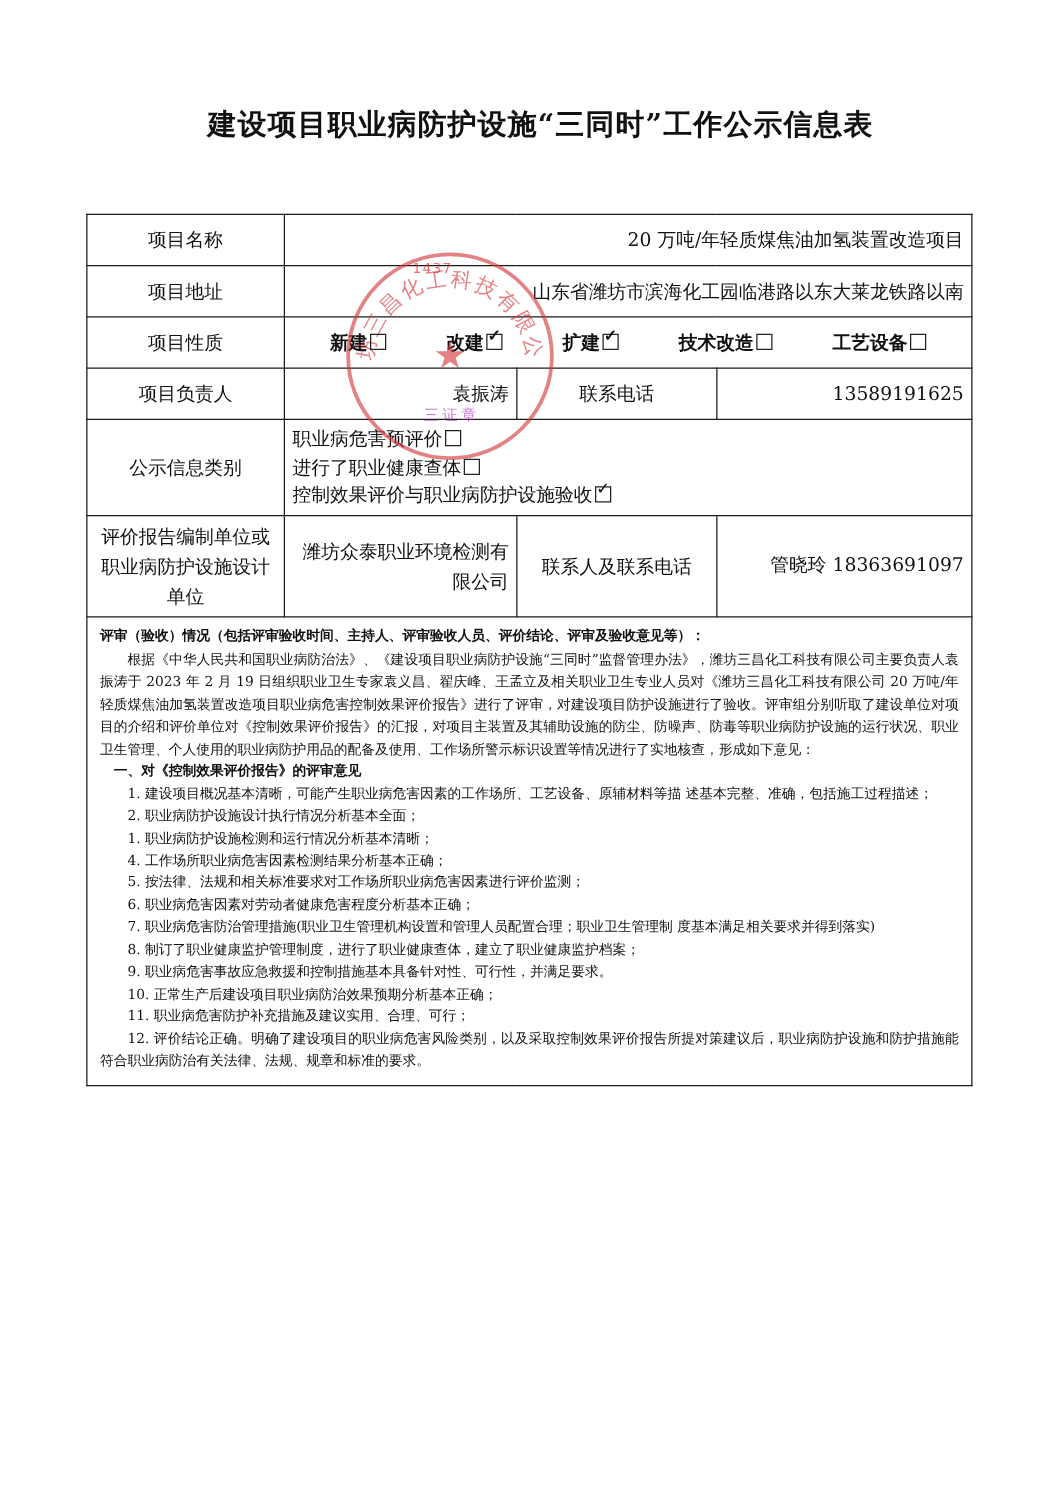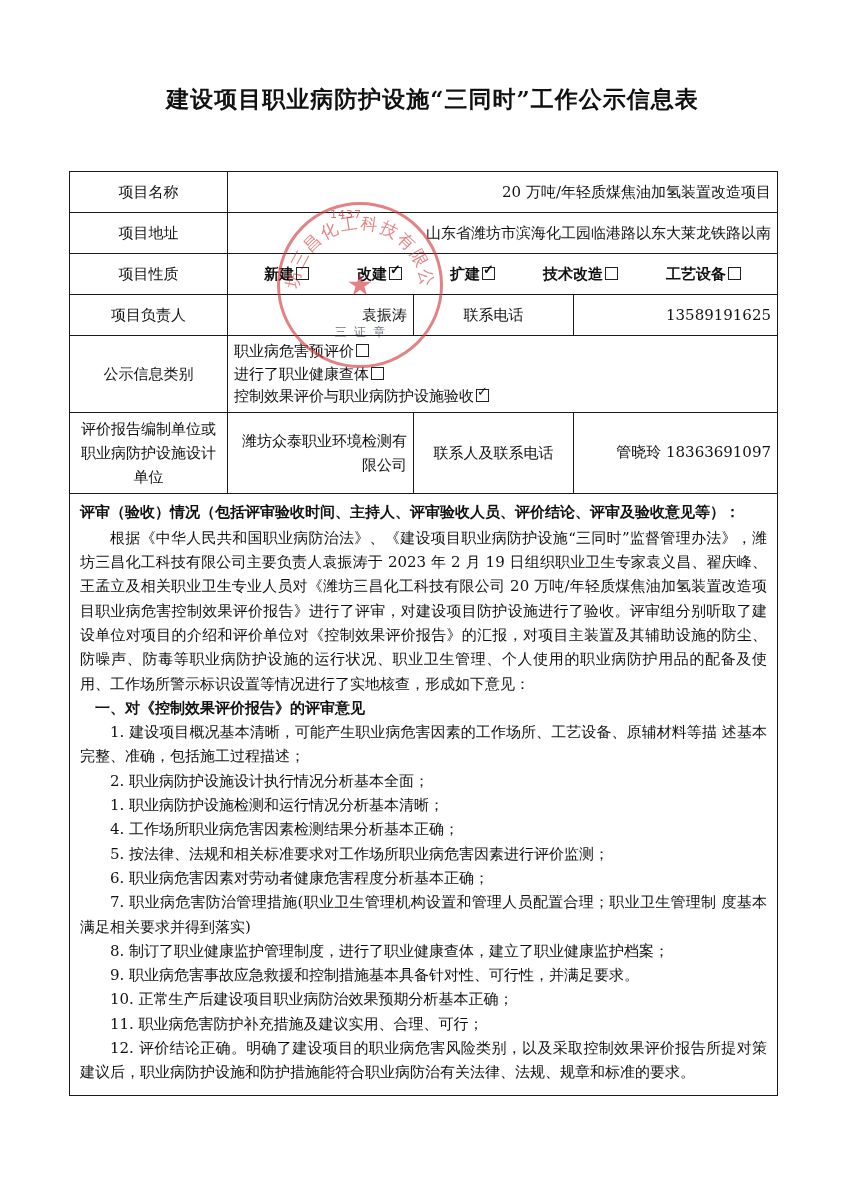--- a/index.html
+++ b/index.html
@@ -65,21 +65,21 @@
     white-space: nowrap;
     font-weight: bold;
   }
   .cat-cell {
     text-align: left;
     padding-left: 14px;
     line-height: 1.85;
   }
   .narrative {
     padding: 6px 10px 10px 10px;
-    font-size: 15px;
+    font-size: 11px;
     line-height: 1.62;
     text-align: justify;
     font-family: "DejaVu Serif", "Liberation Serif", serif;
   }
   .narrative .head {
     font-weight: bold;
     display: block;
     margin-bottom: 2px;
   }
   .narrative p {
@@ -124,22 +124,22 @@
     fill: #d2373a;
     letter-spacing: 2px;
   }
   .stamp .sub {
     position: absolute;
     left: 0;
     right: 0;
     bottom: 24px;
     text-align: center;
     font-size: 12px;
-    font-family: Liberation Mono, monospace;
-    color: #0f172a;
+    font-family: Liberation Serif, serif;
+    color: #a21caf;
   }
   .stamp-line {
     position: absolute;
     top: 124px;
     left: 330px;
     font-size: 11px;
     color: #d2373a;
     opacity: 0.7;
     letter-spacing: 1px;
   }

